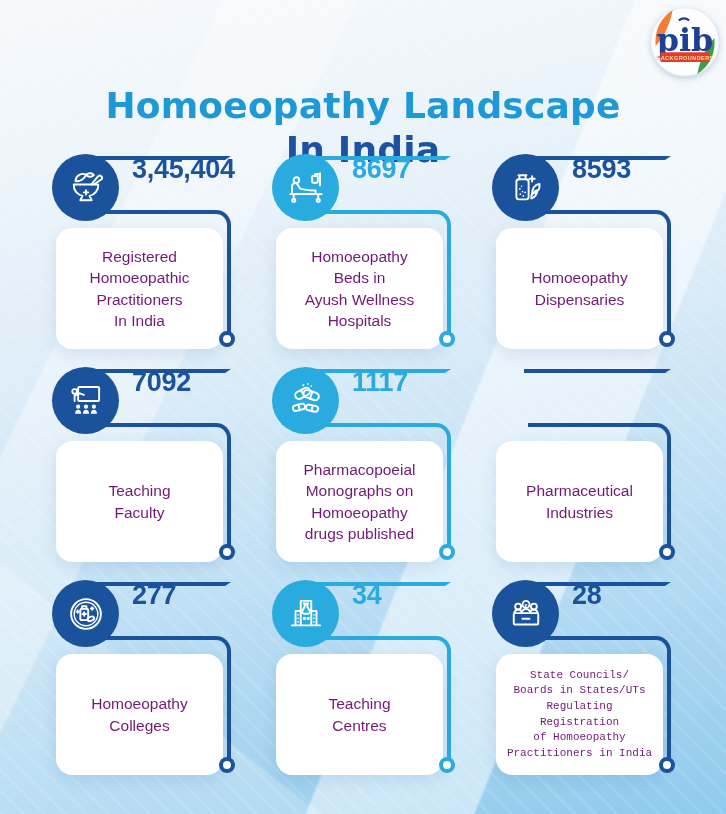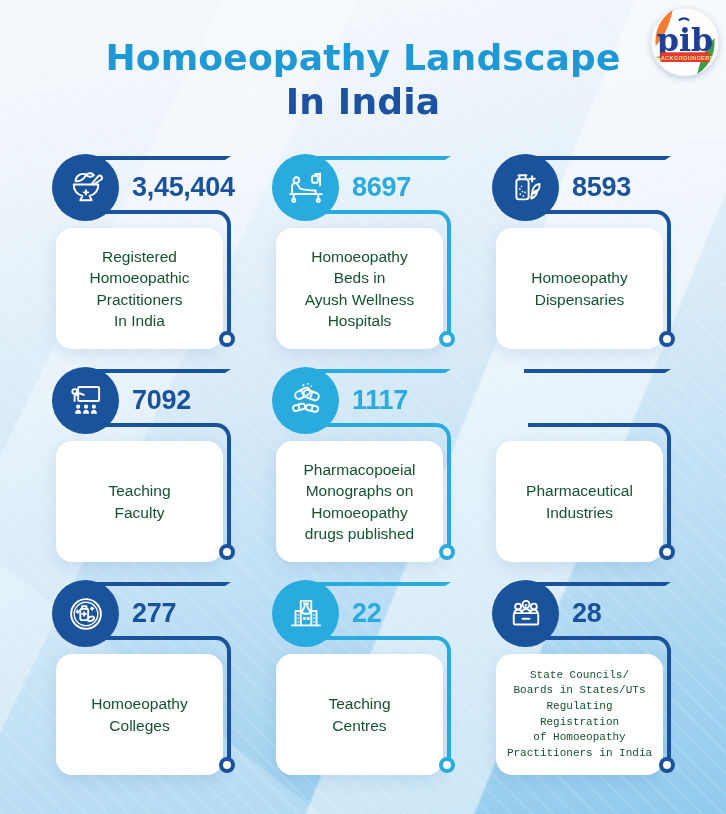--- a/index.html
+++ b/index.html
@@ -7,21 +7,21 @@
   .page{
     position:relative;width:726px;height:814px;overflow:hidden;
     background:
       linear-gradient(112deg, rgba(255,255,255,0) 60%, rgba(255,255,255,.50) 60.3%, rgba(255,255,255,.50) 76%, rgba(255,255,255,0) 76.3%),
       linear-gradient(296deg, rgba(255,255,255,0) 68%, rgba(255,255,255,.35) 68.3%, rgba(255,255,255,.35) 80%, rgba(255,255,255,0) 80.3%),
       linear-gradient(38deg, rgba(255,255,255,.22) 0 18%, rgba(255,255,255,0) 18.3%),
       repeating-linear-gradient(45deg, rgba(255,255,255,.10) 0 3px, rgba(255,255,255,0) 3px 15px),
       linear-gradient(168deg,#f6f9fc 0%,#ecf4fa 20%,#dcecf8 42%,#c2e1f5 64%,#a6d4f0 84%,#8fcaed 100%);
   }
   
-  .title{ text-align:center; padding-top:36px; font-family:"DejaVu Sans",sans-serif; font-weight:bold; line-height:1.22; letter-spacing:.2px;}
+  .title{ text-align:center; padding-top:36px; font-family:"DejaVu Sans",sans-serif; font-weight:bold; line-height:1.22; letter-spacing:.2px;margin-top:48px;}
   .title .l1{ font-size:36px; color:var(--titleBlue,#1f99d6); display:block;}
   .title .l2{ font-size:36px; color:var(--titleNavy,#1d52a2); display:block;}
   .logo{ position:absolute; top:7px; right:6px; width:70px; height:70px; filter:drop-shadow(0 2px 3px rgba(30,70,120,.25));}
   
   .stats-grid{
     position:absolute; top:150px; left:56px; width:613px;
     display:grid; grid-template-columns:repeat(3,1fr); column-gap:47px; row-gap:14px;
   }
   .stat{ position:relative; height:199px; --c:var(--navy,#1a529c);}
   .stat[data-theme="cyan"]{ --c:var(--cyan,#2aabe0);}
@@ -31,30 +31,30 @@
   }
   .line-l{
     position:absolute; top:60px; left:32px; right:-2px; bottom:10px;
     border-top:4px solid var(--c); border-right:4px solid var(--c);
     border-top-right-radius:15px; z-index:1;
   }
   .ring{
     position:absolute; right:-6px; bottom:2px; width:8px; height:8px;
     border:4px solid var(--c); border-radius:50%; background:#fff; z-index:3;
   }
-  .head{ position:absolute; top:4px; left:-4px; height:67px; display:flex; align-items:center; gap:13px; z-index:2;}
+  .head{ position:absolute; top:4px; left:-4px; height:67px; display:flex; align-items:flex-start; gap:13px; z-index:2;}
   .icon-circle{ width:67px; height:67px; border-radius:50%; background:var(--c); flex:0 0 auto; display:flex; align-items:center; justify-content:center;}
   .icon-circle svg{ width:42px; height:42px; stroke:#fff; fill:none; stroke-width:2.2; stroke-linecap:round; stroke-linejoin:round;}
   .num{ font-family:"Liberation Sans",sans-serif; font-size:27px; font-weight:bold; color:var(--c); letter-spacing:-.3px; white-space:nowrap;}
   .card{
     position:absolute; top:78px; left:0; right:6px; bottom:0;
     background:#fff; border-radius:16px; box-shadow:0 5px 16px rgba(23,84,157,.12);
     display:flex; align-items:center; justify-content:center; text-align:center; z-index:2; padding:6px 8px; box-sizing:border-box;
   }
-  .card p{ margin:0; font-size:15.5px; font-weight:500; color:#14532d; line-height:1.38; white-space:pre-line;}
+  .card p{ margin:0; font-size:15.5px; font-weight:500; color:#701a75; line-height:1.38; white-space:pre-line;}
   .card p.sm{ font-size:11px; line-height:1.42;font-family:Liberation Mono, monospace;}
   
   .source{ position:absolute; left:18px; bottom:13px; font-size:13.5px; color:#1e2742;}
   .source b{ font-weight:bold;}
 </style>
 </head>
 <body>
 
 <div class="page">
 
@@ -274,21 +274,21 @@
               <circle cx="15" cy="25" r=".9"></circle>
                 <circle cx="15" cy="29" r=".9"></circle>
                 <circle cx="15" cy="33" r=".9"></circle>
               <circle cx="33" cy="25" r=".9"></circle>
                 <circle cx="33" cy="29" r=".9"></circle>
                 <circle cx="33" cy="33" r=".9"></circle>
             </g>
             <path d="M12 37V20.5h6M30 20.5h6V37"></path>
           </svg>
         </div>
-        <div class="num">22</div>
+        <div class="num">34</div>
       </div>
       <div class="card">
           <p>Teaching
 Centres</p>
         </div>
     </div>
 
     <div class="stat" data-theme="navy">
       <div class="line-top"></div>
       <div class="line-l"></div>

